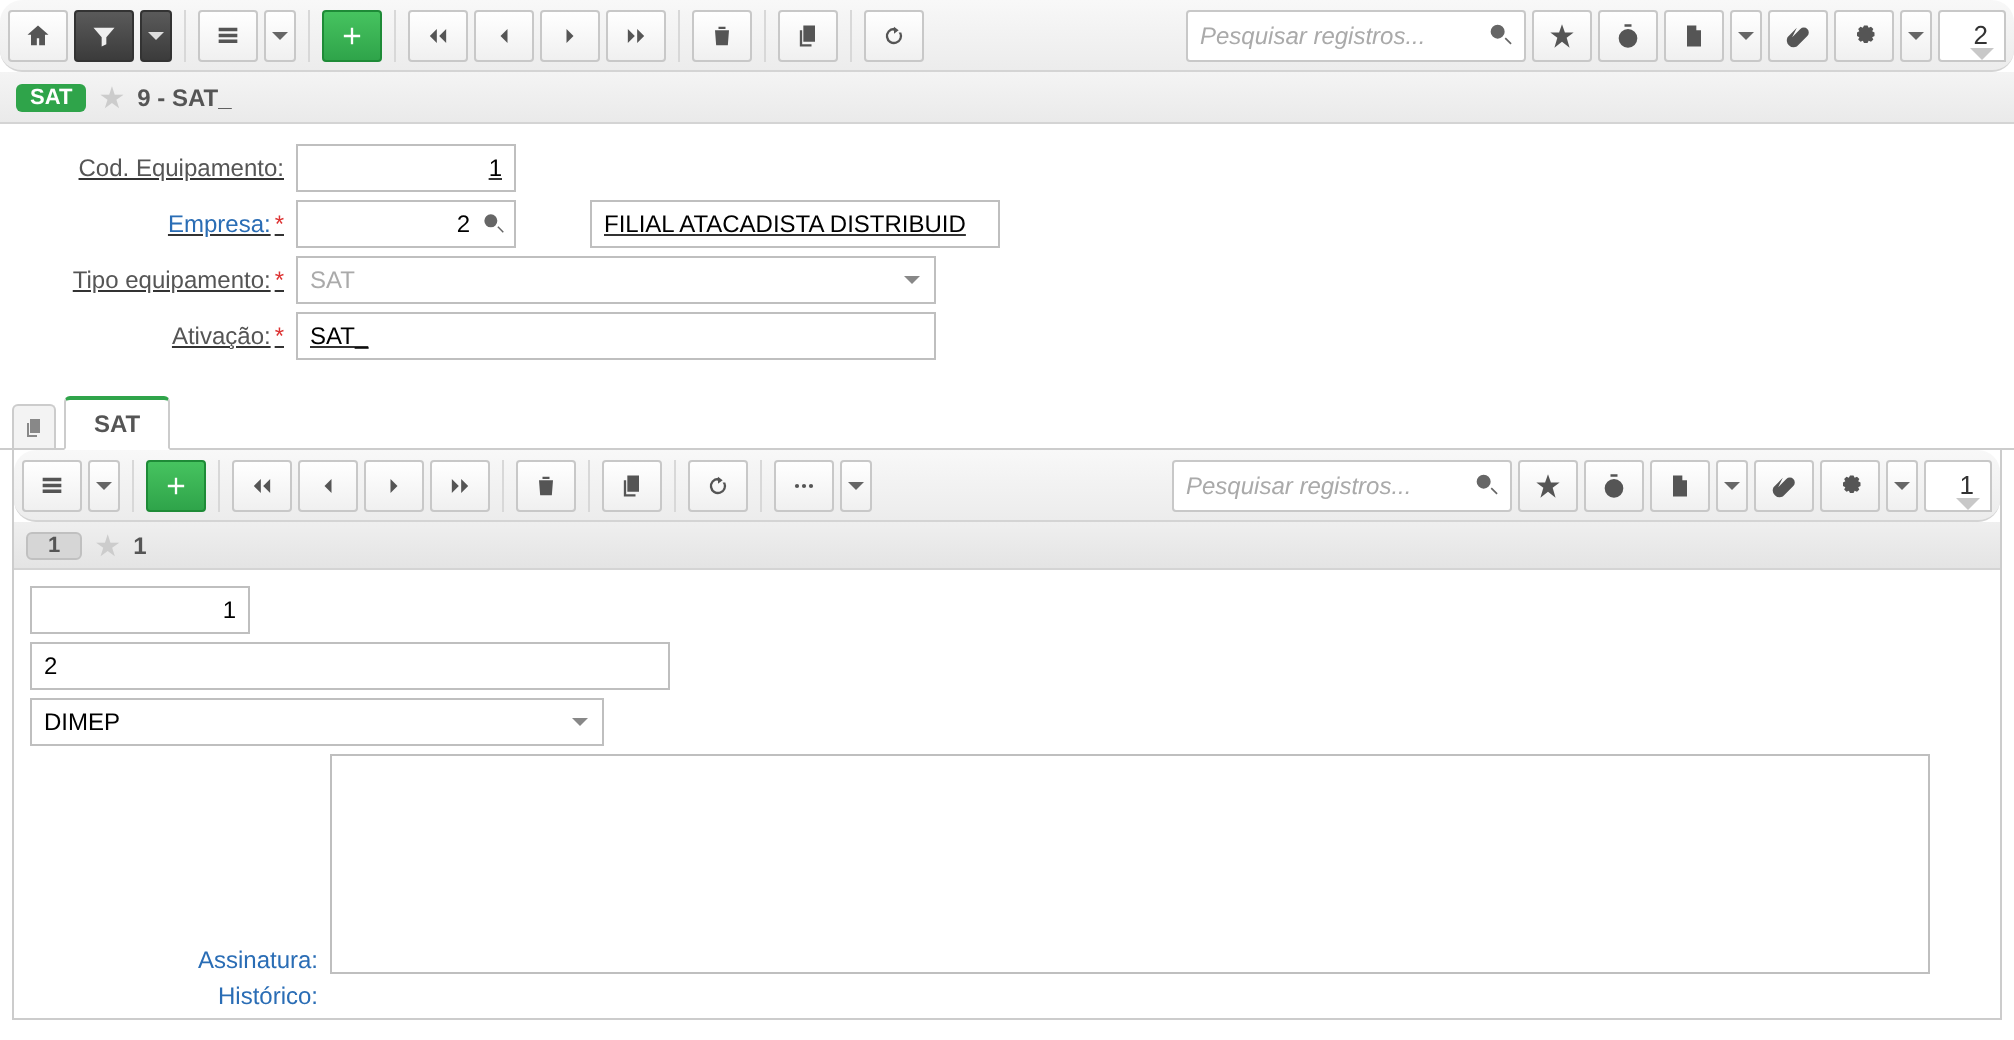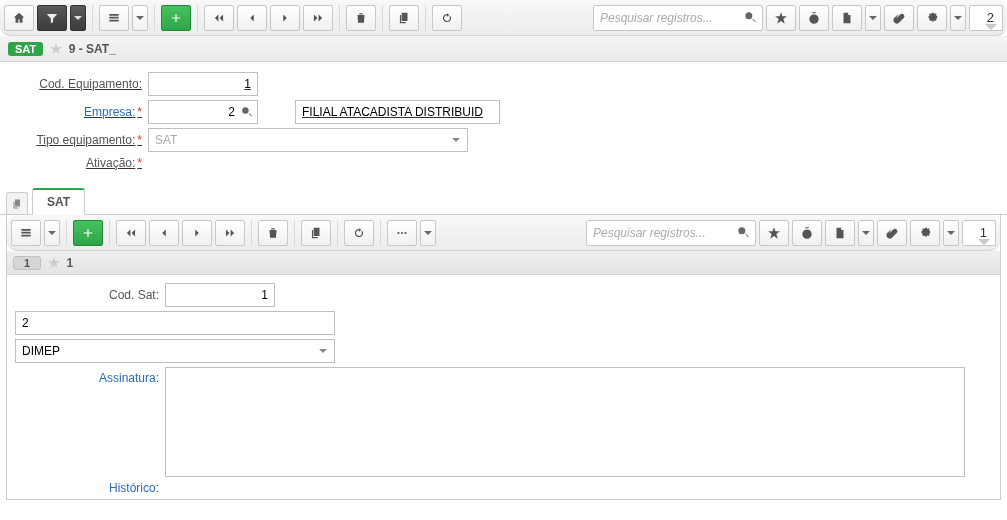--- a/index.html
+++ b/index.html
@@ -358,20 +358,21 @@
 
   <div class="form-row">
     <div class="form-label"><span>Tipo equipamento:</span><span class="req">*</span></div>
     <div class="select-caret" style="display:inline-block">
       <input class="txt-input disabled" style="width: 320px;" readonly="" value="SAT">
     </div>
   </div>
 
   <div class="form-row">
     <div class="form-label"><span>Ativação:</span><span class="req">*</span></div>
+    <input class="txt-input" style="width: 320px;" value="SAT_">
   </div>
 
 </div>
 
 <div class="tab-bar">
   <div class="tab-icon">
       <svg viewBox="0 0 24 24">
         <path d="M8 3h10v14H8zM5 7v14h10v-2H7V7z"></path>
       </svg>
     </div>
@@ -480,35 +481,34 @@
 
   <div class="panel-rec-bar">
     <span class="mini-badge">1</span>
     <span class="star">★</span>
     <span class="row-title">1</span>
   </div>
 
   <div class="panel-form">
 
     <div class="form-row">
-      <div class="form-label">Cod. Sat:</div>
       <input class="txt-input right" style="width: 110px;" value="1">
     </div>
 
     <div class="form-row">
       <input class="txt-input" style="width: 320px;" value="2">
     </div>
 
     <div class="form-row">
       <div class="select-caret" style="display:inline-block">
-        <input class="txt-input" style="width: 320px;" readonly="" value="DIMEP">
+        <input class="txt-input" style="width: 287px;" readonly="" value="DIMEP">
       </div>
     </div>
 
-    <div class="form-row" style="align-items:flex-start">
+    <div class="form-row" style="align-items:flex-end">
       <div class="form-label link" style="padding-top:4px">Assinatura:</div>
       <textarea class="bigtextarea" style=""></textarea>
     </div>
 
     <div class="form-row">
       <div class="form-label link">Histórico:</div>
     </div>
 
   </div>
 </div>

